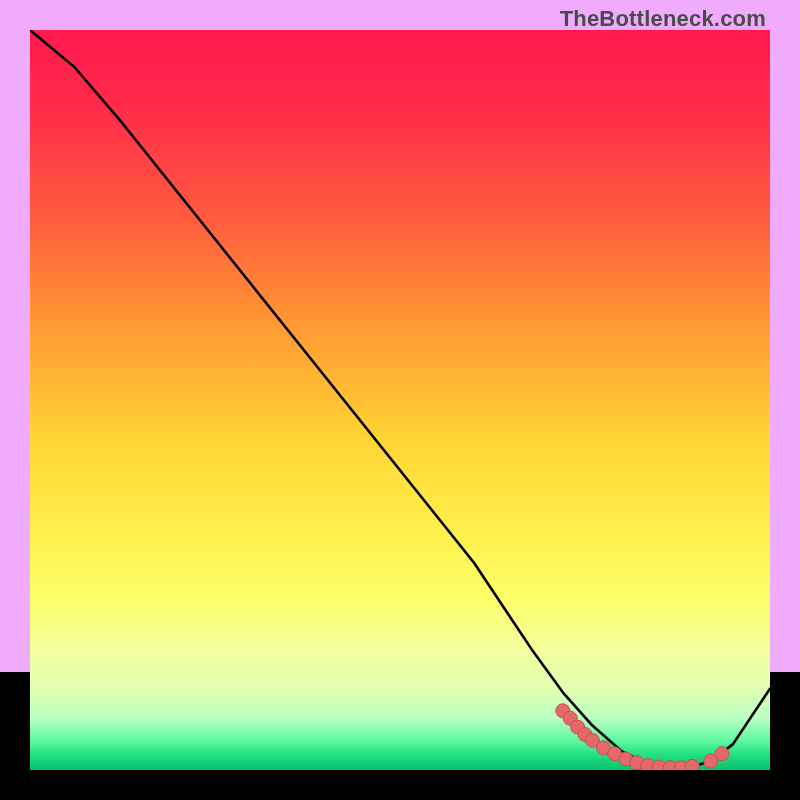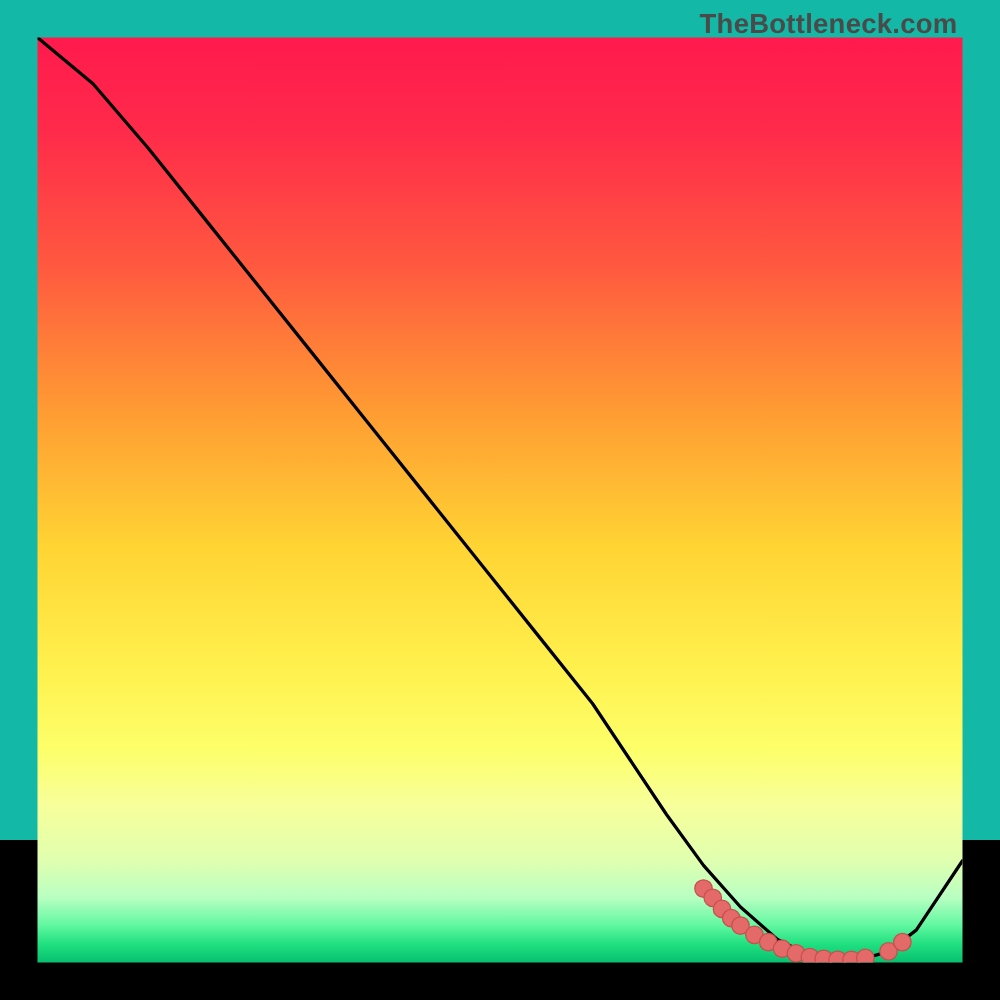--- a/index.html
+++ b/index.html
@@ -8,21 +8,21 @@
     width: 800px;
     height: 800px;
     background: #000;
     font-family: Arial, Helvetica, sans-serif;
     overflow: hidden;
   }
   .frame {
     position: relative;
     width: 800px;
     height: 672px;
-    background: #14b8a6;
+    background: #f0abfc;
   }
   .plot-area {
     position: absolute;
     left: 30px;
     top: 30px;
     width: 740px;
     height: 740px;
     background: linear-gradient(
       to bottom,
       #ff1a4d 0%,

